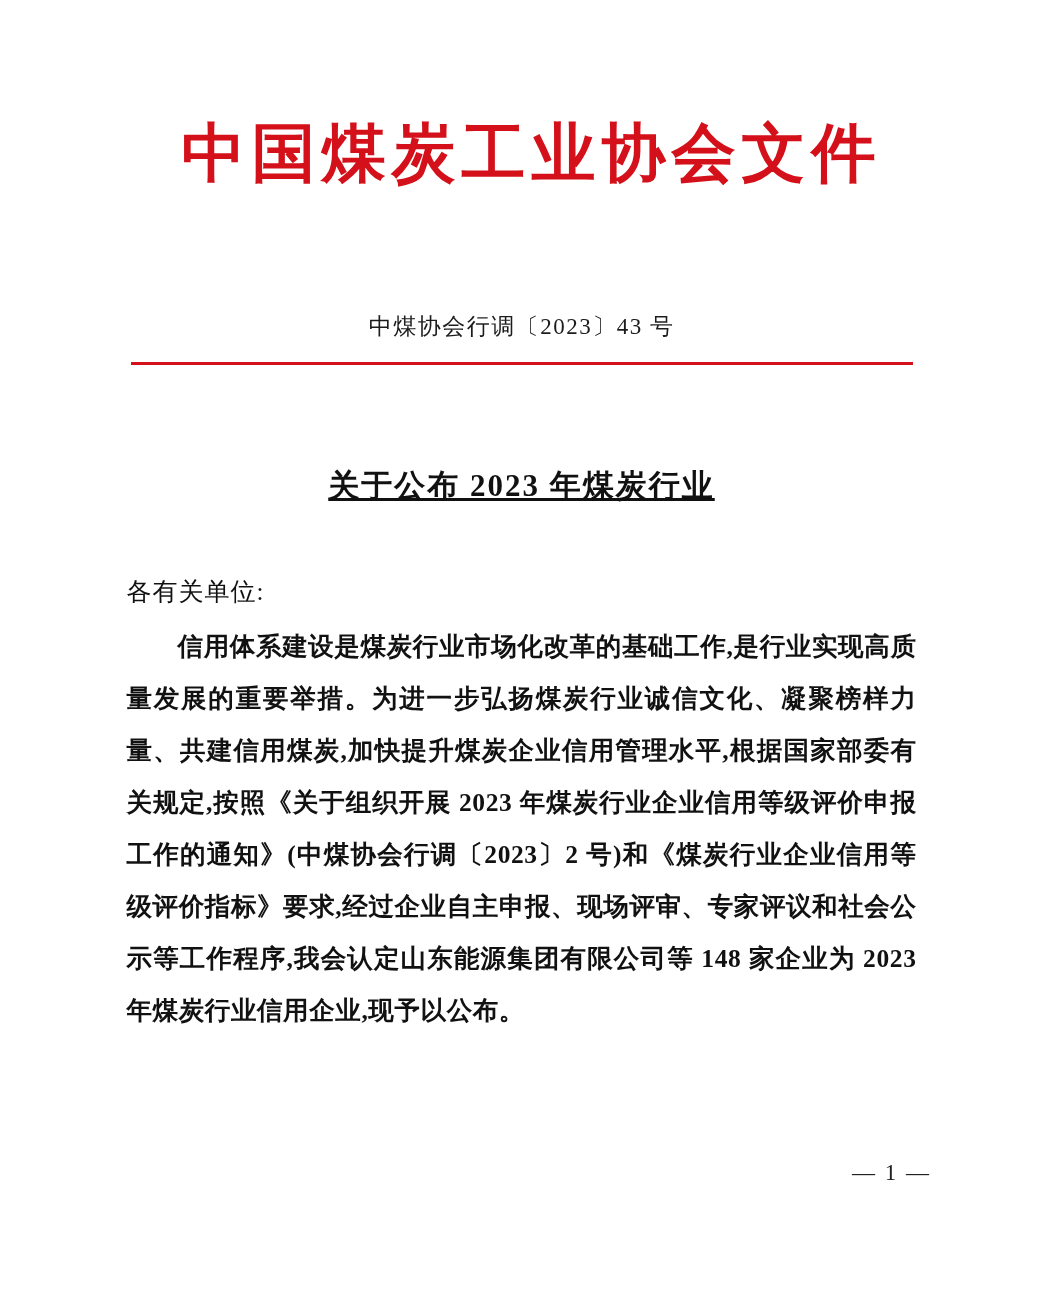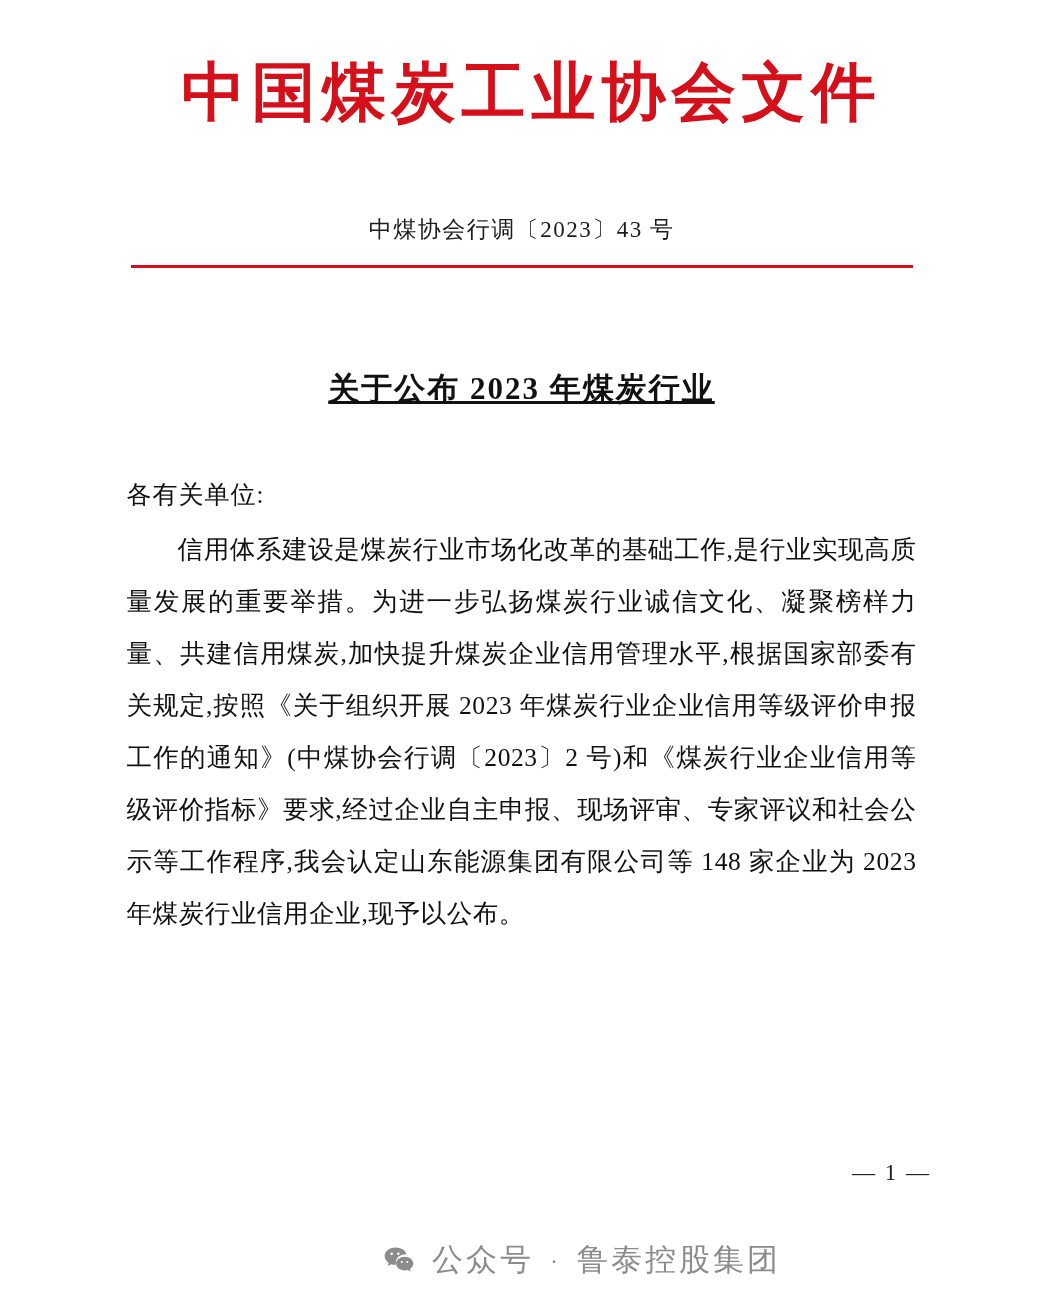--- a/index.html
+++ b/index.html
@@ -20,37 +20,37 @@
     width: 1043px;
     height: 1304px;
     position: relative;
     background: #ffffff;
     box-sizing: border-box;
   }
 
   
   .masthead {
     text-align: center;
-    padding-top: 56px;
+    padding-top: 117px;
     margin-left: 20px;
   }
   .masthead-title {
     color: #d4111b;
     font-family: "Liberation Serif", "DejaVu Serif", serif;
     font-weight: bold;
     font-size: 64px;
     letter-spacing: 6px;
     line-height: 1.15;
     white-space: nowrap;
   }
 
   
   .doc-number-row {
     text-align: center;
-    margin-top: 84px;
+    margin-top: 120px;
   }
   .doc-number {
     font-size: 23px;
     letter-spacing: 1.5px;
     color: #1c1c1c;
     font-family: "Liberation Serif", "DejaVu Serif", serif;
   }
 
   .red-rule {
     width: 782px;
@@ -86,20 +86,21 @@
   }
   .para {
     font-size: 25.5px;
     line-height: 52px;
     letter-spacing: 0.6px;
     text-align: justify;
     text-justify: inter-ideograph;
     text-indent: 2em;
     color: #111;
     margin: 0;
+    font-weight: bold;
   }
 
   
   .page-number {
     position: absolute;
     right: 112px;
     bottom: 118px;
     font-size: 23px;
     letter-spacing: 2px;
     color: #222;
@@ -153,31 +154,14 @@
     <span class="line">关于公布 2023 年煤炭行业</span>
   </div>
 
   <div class="body-block">
     <div class="salutation">各有关单位:</div>
     <p class="para">信用体系建设是煤炭行业市场化改革的基础工作,是行业实现高质量发展的重要举措。为进一步弘扬煤炭行业诚信文化、凝聚榜样力量、共建信用煤炭,加快提升煤炭企业信用管理水平,根据国家部委有关规定,按照《关于组织开展 2023 年煤炭行业企业信用等级评价申报工作的通知》(中煤协会行调〔2023〕2 号)和《煤炭行业企业信用等级评价指标》要求,经过企业自主申报、现场评审、专家评议和社会公示等工作程序,我会认定山东能源集团有限公司等 148 家企业为 2023 年煤炭行业信用企业,现予以公布。</p>
   </div>
 
   <div class="page-number">— 1 —</div>
 
-  <div class="footer-bar">
-    <div class="footer-inner">
-      <span class="wechat-icon">
-        <svg viewBox="0 0 32 32" width="34" height="34" aria-hidden="true">
-          <path d="M12.4 4.2C6.9 4.2 2.5 7.8 2.5 12.3c0 2.6 1.5 4.9 3.8 6.4l-.9 2.9 3.3-1.7c1.1.3 2.3.5 3.7.5.3 0 .6 0 .9-.1-.2-.6-.3-1.3-.3-2 0-4.2 4.1-7.6 9.2-7.6.3 0 .7 0 1 .1-.8-3.7-4.8-6.6-10.8-6.6z" fill="#8c8c8c"></path>
-          <circle cx="9.1" cy="10.2" r="1.2" fill="#ffffff"></circle>
-          <circle cx="15.4" cy="10.2" r="1.2" fill="#ffffff"></circle>
-          <path d="M29.5 19.4c0-3.6-3.6-6.5-8.1-6.5s-8.1 2.9-8.1 6.5 3.6 6.5 8.1 6.5c1 0 1.9-.1 2.8-.4l2.8 1.5-.8-2.4c1.9-1.2 3.3-3.1 3.3-5.2z" fill="#8c8c8c"></path>
-          <circle cx="18.6" cy="17.9" r="1" fill="#ffffff"></circle>
-          <circle cx="23.8" cy="17.9" r="1" fill="#ffffff"></circle>
-        </svg>
-      </span>
-      <span>公众号</span>
-      <span class="footer-sep">·</span>
-      <span>鲁泰控股集团</span>
-    </div>
-  </div>
 
 </div>
 
 </body></html>

